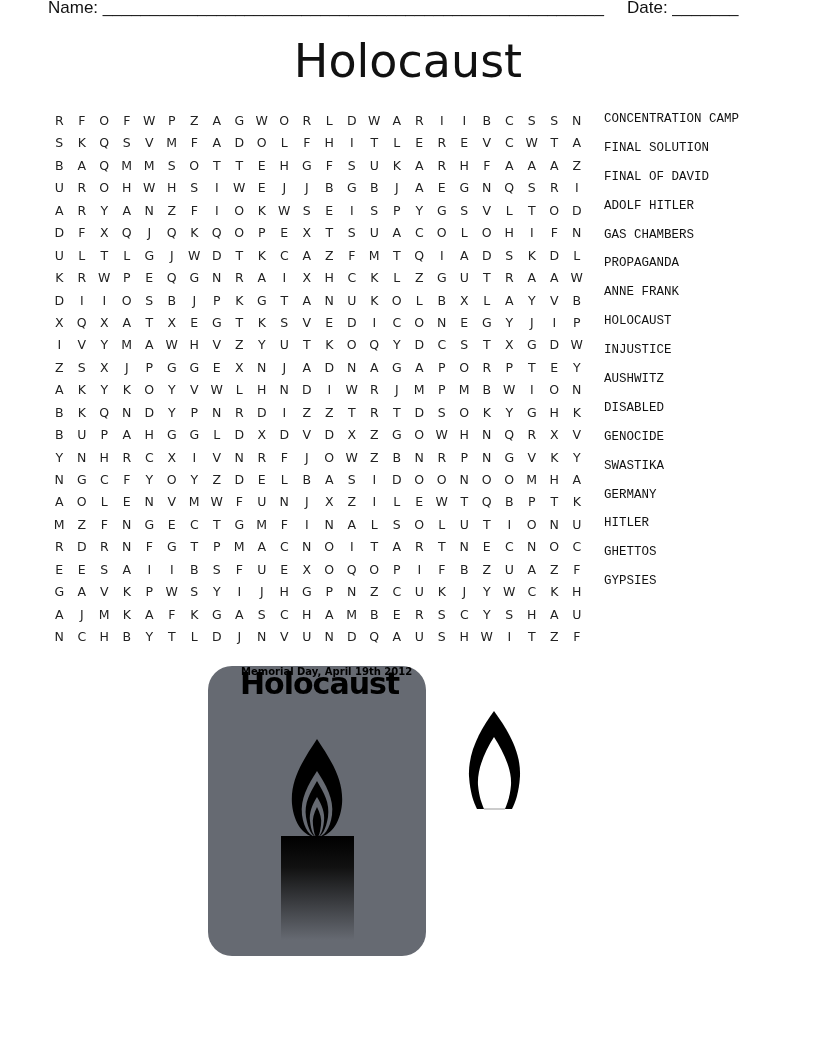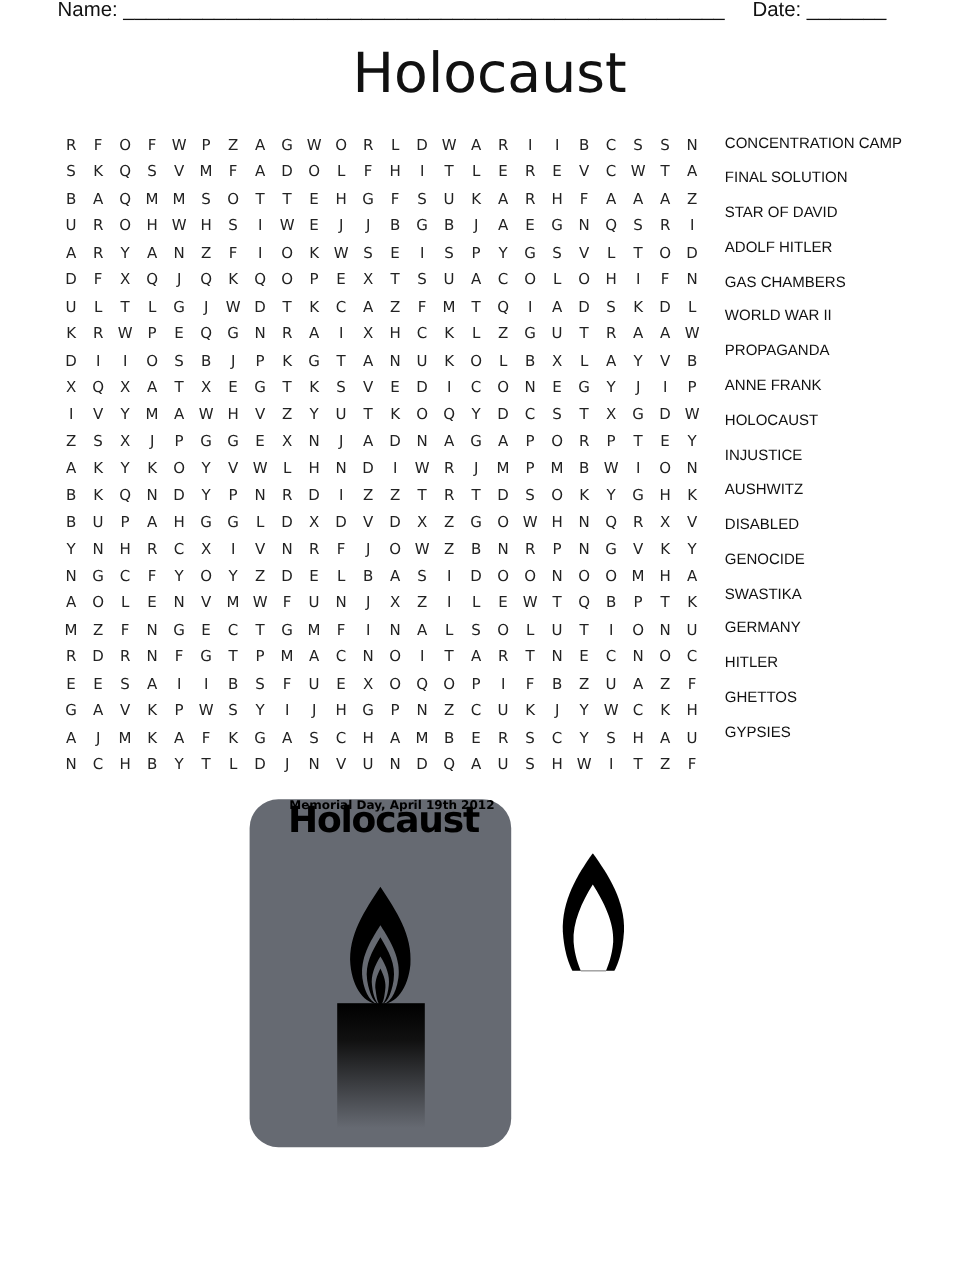--- a/index.html
+++ b/index.html
@@ -3,21 +3,21 @@
 <meta charset="utf-8">
 <style>
   html, body { margin:0; padding:0; background:#ffffff; }
   body { width:816px; height:1056px; position:relative; overflow:hidden; color:#111; }
   .hdr { position:absolute; top:-2px; font-family:"Liberation Sans", sans-serif; font-size:17px; color:#111; white-space:pre; }
   .title { position:absolute; top:34px; left:0; width:816px; text-align:center; font-family:"DejaVu Sans", sans-serif; font-size:46px; color:#111; letter-spacing:0px; }
   .grid { position:absolute; left:48px; top:112px; }
   .grow { display:flex; height:22.45px; }
   .cell { width:22.5px; text-align:center; font-family:"DejaVu Sans", sans-serif; font-size:12.5px; line-height:18px; color:#222; }
   .words { position:absolute; left:604px; top:111px; }
-  .word { height:28.9px; font-family:Liberation Sans, sans-serif; font-size:12.5px; color:#111; line-height:16px; }
+  .word { height:28.9px; font-family:Liberation Mono, monospace; font-size:12.5px; color:#111; line-height:16px; }
   .card { position:absolute; left:208px; top:666px; width:218px; height:290px; background:#666a72; border-radius:24px; }
   .card-title { position:absolute; left:240px; top:666px; font-family:"DejaVu Sans", sans-serif; font-weight:bold; font-size:30px; color:#000; letter-spacing:-1px; }
   .card-sub { position:absolute; left:241px; top:666px; font-family:"DejaVu Sans", sans-serif; font-weight:bold; font-size:10px; color:#000; }
   .candle { position:absolute; left:281px; top:836px; width:73px; height:104px; background:linear-gradient(#000 0%, #111 30%, #666a72 100%); }
 </style>
 </head>
 <body>
 
 <div class="hdr" style="left:48px;">Name: _____________________________________________________</div>
 <div class="hdr" style="left:627px;">Date: _______</div>
@@ -647,24 +647,23 @@
       <span class="cell">I</span>
       <span class="cell">T</span>
       <span class="cell">Z</span>
       <span class="cell">F</span>
     </div>
   </div>
 
 <div class="words" id="words">
     <div class="word">CONCENTRATION CAMP</div>
     <div class="word">FINAL SOLUTION</div>
-    <div class="word">STAR OF DAVID</div>
+    <div class="word">FINAL OF DAVID</div>
     <div class="word">ADOLF HITLER</div>
     <div class="word">GAS CHAMBERS</div>
-    <div class="word">WORLD WAR II</div>
     <div class="word">PROPAGANDA</div>
     <div class="word">ANNE FRANK</div>
     <div class="word">HOLOCAUST</div>
     <div class="word">INJUSTICE</div>
     <div class="word">AUSHWITZ</div>
     <div class="word">DISABLED</div>
     <div class="word">GENOCIDE</div>
     <div class="word">SWASTIKA</div>
     <div class="word">GERMANY</div>
     <div class="word">HITLER</div>

